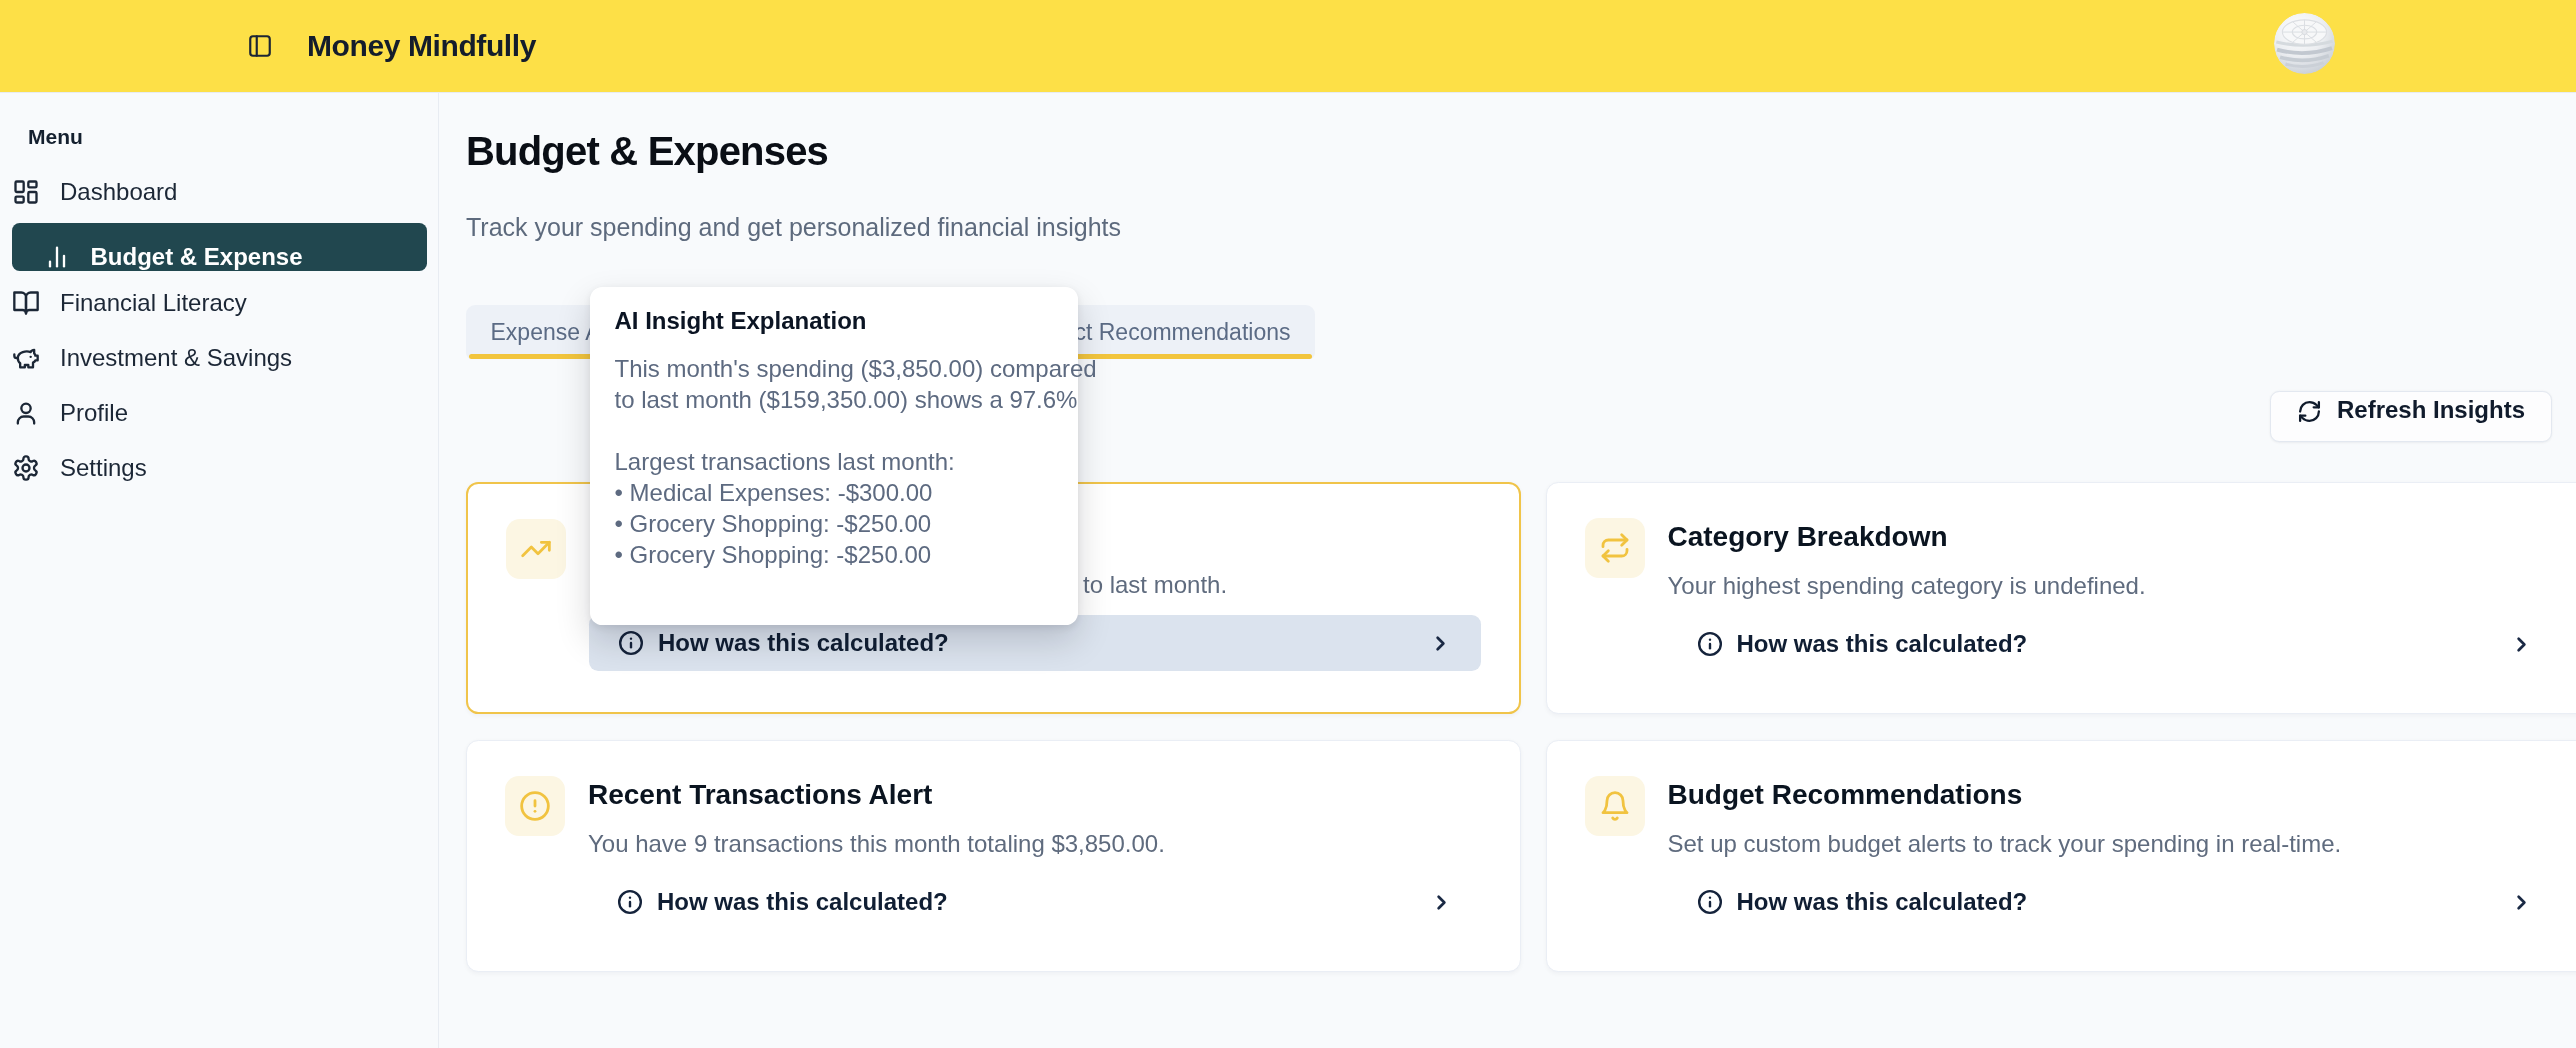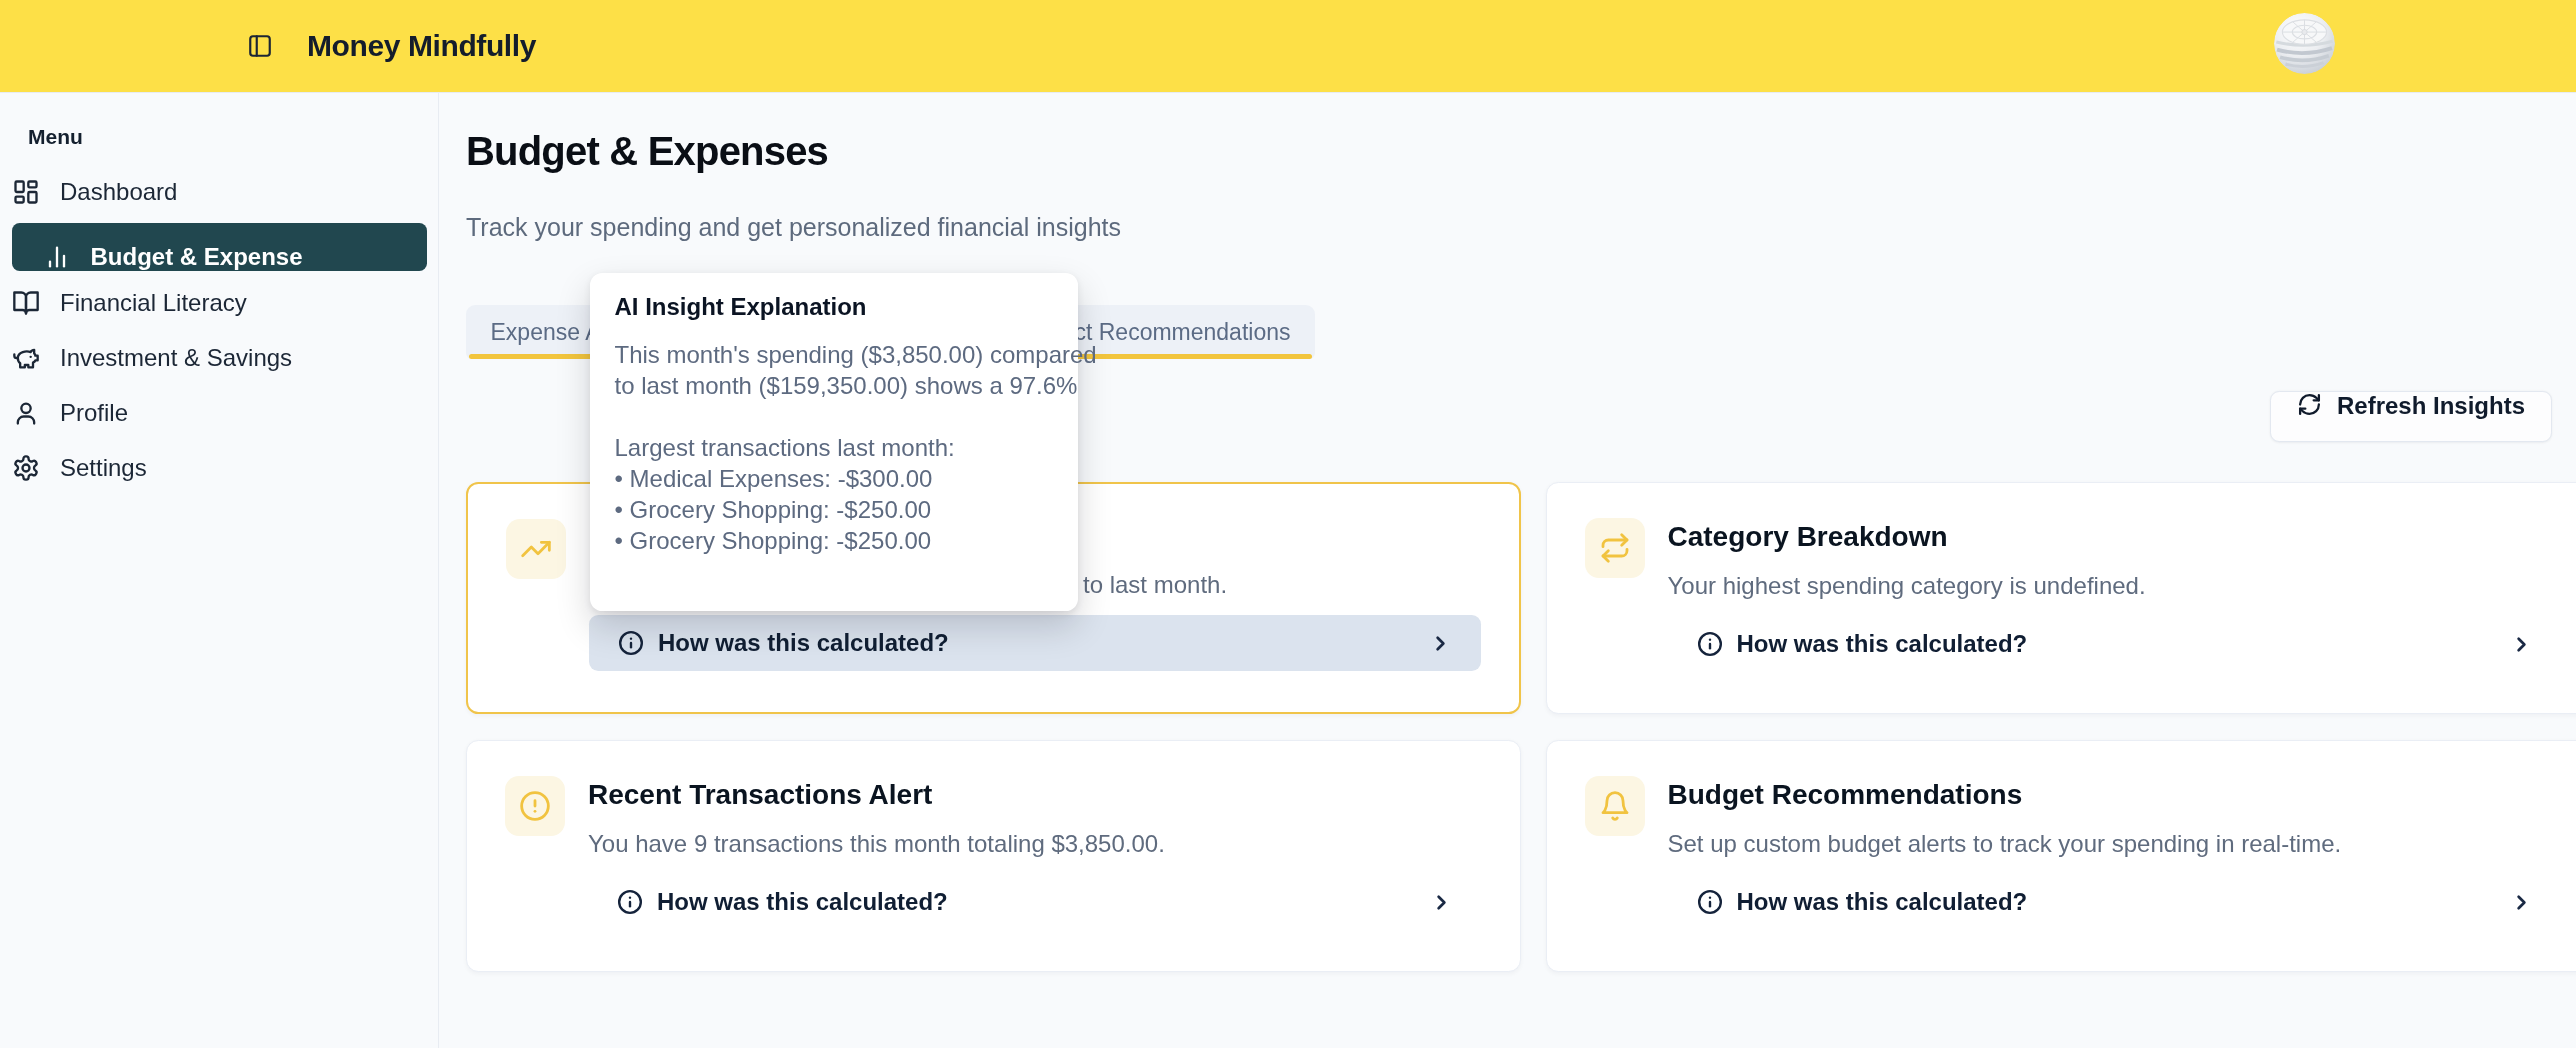--- a/index.html
+++ b/index.html
@@ -41,21 +41,21 @@
     background:#edf1f7; border-radius:9.2px 9.2px 6.1px 6.1px; display:flex;
     align-items:center; }
   .tab { padding:0 24.5px; font-size:23px; font-weight:500; color:#5b6b85;
     cursor:pointer; white-space:nowrap; height:100%; display:flex; align-items:center; }
   .tab.grow { flex:1; justify-content:center; }
   .tab-underline { position:absolute; left:3.1px; right:3.1px; bottom:0; height:5.4px;
     border-radius:4.6px; background:#f2c53d; }
 
   
   .refresh-btn { position:absolute; right:24px; top:298px; height:51px;
-    display:flex; align-items:flex-start; gap:15.3px; padding:0 26px;
+    display:flex; align-items:flex-end; gap:15.3px; padding:17px 26px;
     background:#fdfdfe; border:1.5px solid #e3e8f0; border-radius:9.2px;
     font-size:24px; font-weight:600; color:#101b2c; cursor:pointer;
     box-shadow:0 0.8px 2.3px rgba(15,23,42,0.06);
     font-family:"Liberation Sans", sans-serif; }
   .refresh-btn svg.ic { width:25px; height:25px; stroke-width:2.2; }
 
   
   .cards { position:absolute; left:27px; top:389px; width:2134px;
     display:grid; grid-template-columns:1055px 1055px; column-gap:24.5px; row-gap:26px; }
   .card { height:232px; background:#ffffff; border:1.5px solid #eaeef5;
@@ -71,21 +71,21 @@
   .card-sub { margin-top:21px; font-size:24px; color:#5f6b7e; line-height:1; }
   .card-sub.fragment { margin-top:54px; padding-left:494px; white-space:nowrap; }
   .calc-row { margin-top:18.4px; height:56px; border-radius:9.2px; display:flex;
     align-items:center; padding:0 29px; cursor:pointer; }
   .calc-row.highlight { background:#dbe3ee; }
   .calc-row svg.info { width:26px; height:26px; stroke-width:2.2; color:#15233b; flex-shrink:0; }
   .calc-label { margin-left:14px; font-size:24px; font-weight:600; color:#101e33; }
   .calc-row svg.chev { margin-left:auto; width:23px; height:23px; stroke-width:2.8; color:#1a2944; }
 
   
-  .tooltip { position:absolute; left:151px; top:180px; width:488px; height:338px;
+  .tooltip { position:absolute; left:151px; top:194px; width:488px; height:338px;
     background:#ffffff; border-radius:12.3px; padding:20px 24.5px; z-index:50;
     box-shadow:0 15.3px 35px rgba(2,8,20,0.16), 0 2.3px 7.7px rgba(2,8,20,0.08); }
   .tooltip-title { font-size:24px; font-weight:700; color:#0b1423; }
   .tooltip-body { margin-top:18.4px; }
   .tt-line { font-size:24px; color:#5d6a80; line-height:31px; min-height:31px;
     white-space:nowrap; }
 </style>
 </head>
 <body>
 

